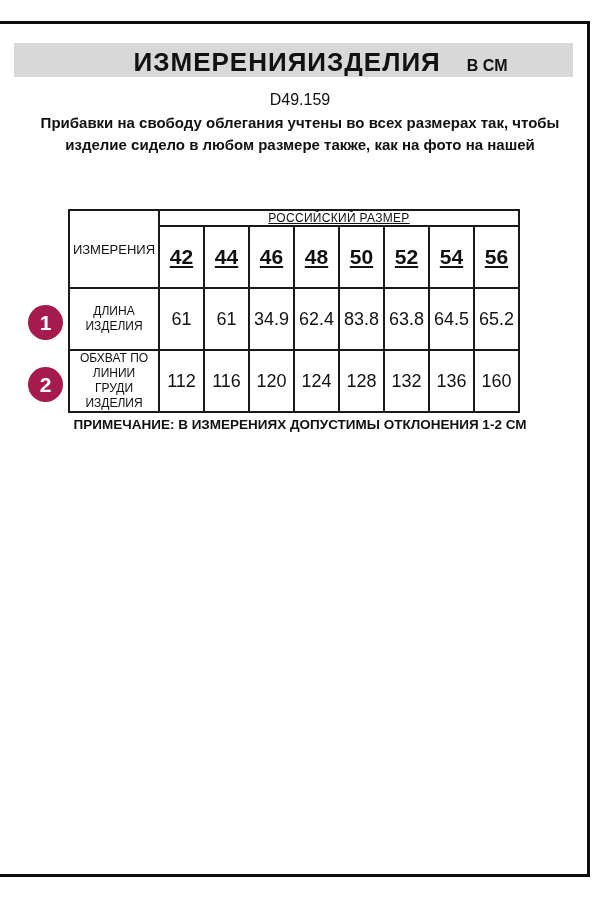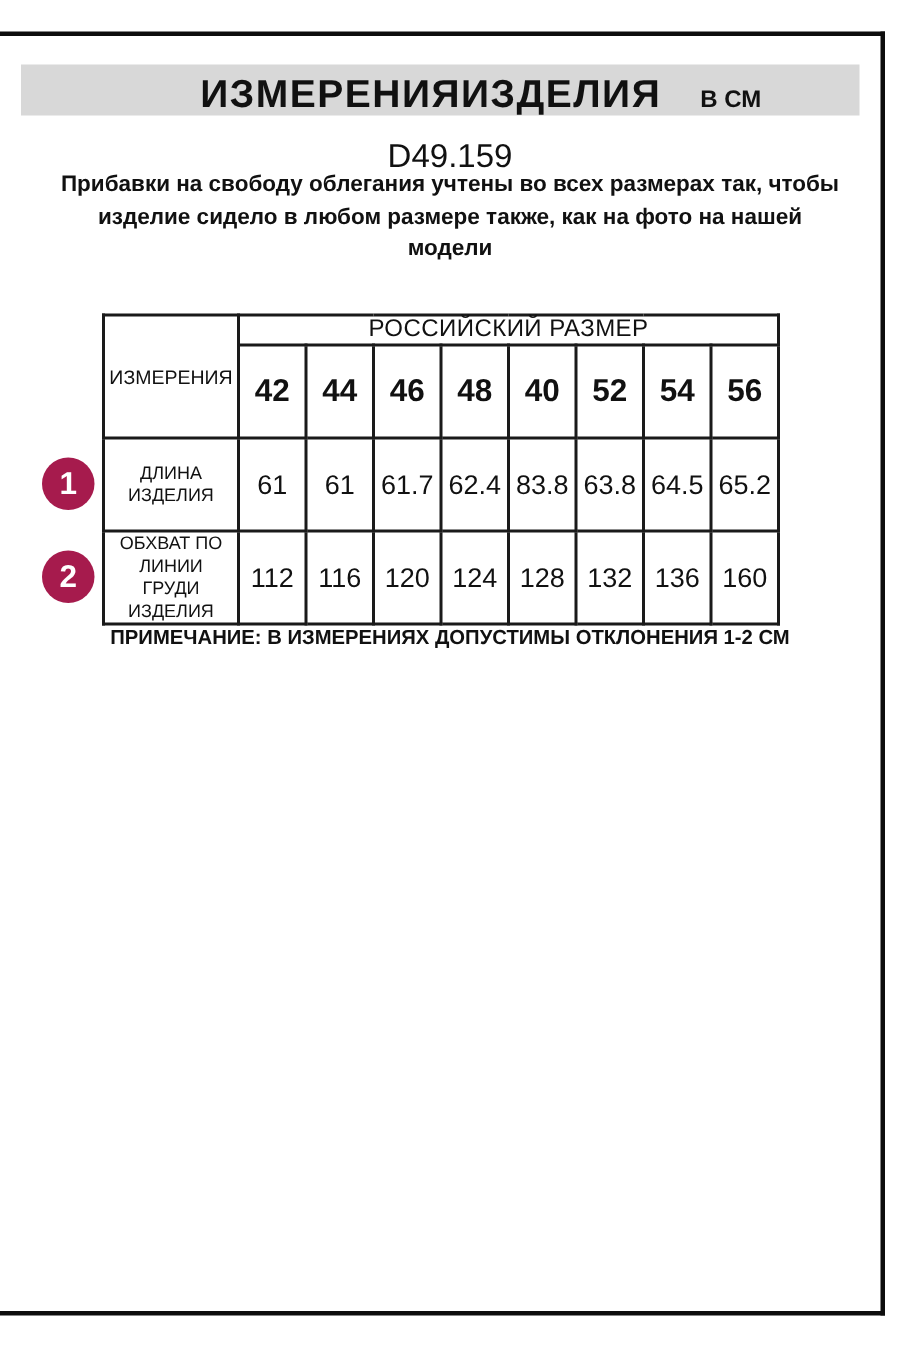--- a/index.html
+++ b/index.html
@@ -32,21 +32,21 @@
   }
   .title-word1 { font-size: 26px; font-weight: 700; letter-spacing: 1px; }
   .title-word2 { font-size: 26px; font-weight: 900; letter-spacing: 1px; }
   .title-units { font-size: 16px; font-weight: 700; margin-left: 26px; }
 
   .product-code {
     position: absolute;
     left: 0; top: 91px;
     width: 600px;
     text-align: center;
-    font-size: 22px;
+    font-size: 16px;
     font-weight: 400;
   }
   .intro {
     position: absolute;
     left: 0; top: 112px;
     width: 600px;
     text-align: center;
     font-size: 15px;
     font-weight: 700;
     line-height: 21.5px;
@@ -60,24 +60,24 @@
   }
   table.size-table td, table.size-table th {
     border: 2px solid #1a1a1a;
     text-align: center;
     vertical-align: middle;
     padding: 0;
   }
   .col-label { width: 90px; }
   .col-size  { width: 45px; }
   tr.row-size-group { height: 16px; }
-  tr.row-sizes  { height: 62px; }
+  tr.row-sizes  { height: 62px; text-decoration: underline; }
   tr.row-data   { height: 62px; }
   .cell-measurements { font-size: 13px; font-weight: 400; }
-  .cell-size-group   { font-size: 16px; font-weight: 400; letter-spacing: 0.3px; }
+  .cell-size-group   { font-size: 12px; font-weight: 400; letter-spacing: 0.3px; text-decoration: underline; }
   .cell-size   { font-size: 21px; font-weight: 700; }
   .cell-rowlabel { font-size: 12px; font-weight: 400; line-height: 15px; padding: 0 6px !important; }
   .cell-value  { font-size: 18px; font-weight: 400; }
 
   
   .row-badge {
     position: absolute;
     width: 35px; height: 35px;
     border-radius: 50%;
     background: #a61b4d;
@@ -113,45 +113,44 @@
     <span class="title-word1">ИЗМЕРЕНИЯ</span>
     <span class="title-word2">ИЗДЕЛИЯ</span>
     <span class="title-units">В СМ</span>
   </div>
 
   <div class="product-code">D49.159</div>
 
   <div class="intro">
     <div>Прибавки на свободу облегания учтены во всех размерах так, чтобы</div>
     <div>изделие сидело в любом размере также, как на фото на нашей</div>
-    <div>модели</div>
   </div>
 
   <div class="size-table-wrap">
     <table class="size-table">
       <tbody>
           <tr class="row-size-group">
         <td class="col-label cell-measurements" rowspan="2">ИЗМЕРЕНИЯ</td>
         <td class="cell-size-group" colspan="8">РОССИЙСКИЙ РАЗМЕР</td>
       </tr>
       <tr class="row-sizes">
         <td class="col-size cell-size">42</td>
         <td class="col-size cell-size">44</td>
         <td class="col-size cell-size">46</td>
         <td class="col-size cell-size">48</td>
-        <td class="col-size cell-size">40</td>
+        <td class="col-size cell-size">50</td>
         <td class="col-size cell-size">52</td>
         <td class="col-size cell-size">54</td>
         <td class="col-size cell-size">56</td>
       </tr>
       <tr class="row-data">
         <td class="col-label cell-rowlabel">ДЛИНА ИЗДЕЛИЯ</td>
         <td class="cell-value">61</td>
         <td class="cell-value">61</td>
-        <td class="cell-value">61.7</td>
+        <td class="cell-value">34.9</td>
         <td class="cell-value">62.4</td>
         <td class="cell-value">83.8</td>
         <td class="cell-value">63.8</td>
         <td class="cell-value">64.5</td>
         <td class="cell-value">65.2</td>
       </tr>
       <tr class="row-data">
         <td class="col-label cell-rowlabel">ОБХВАТ ПО ЛИНИИ ГРУДИ ИЗДЕЛИЯ</td>
         <td class="cell-value">112</td>
         <td class="cell-value">116</td>

